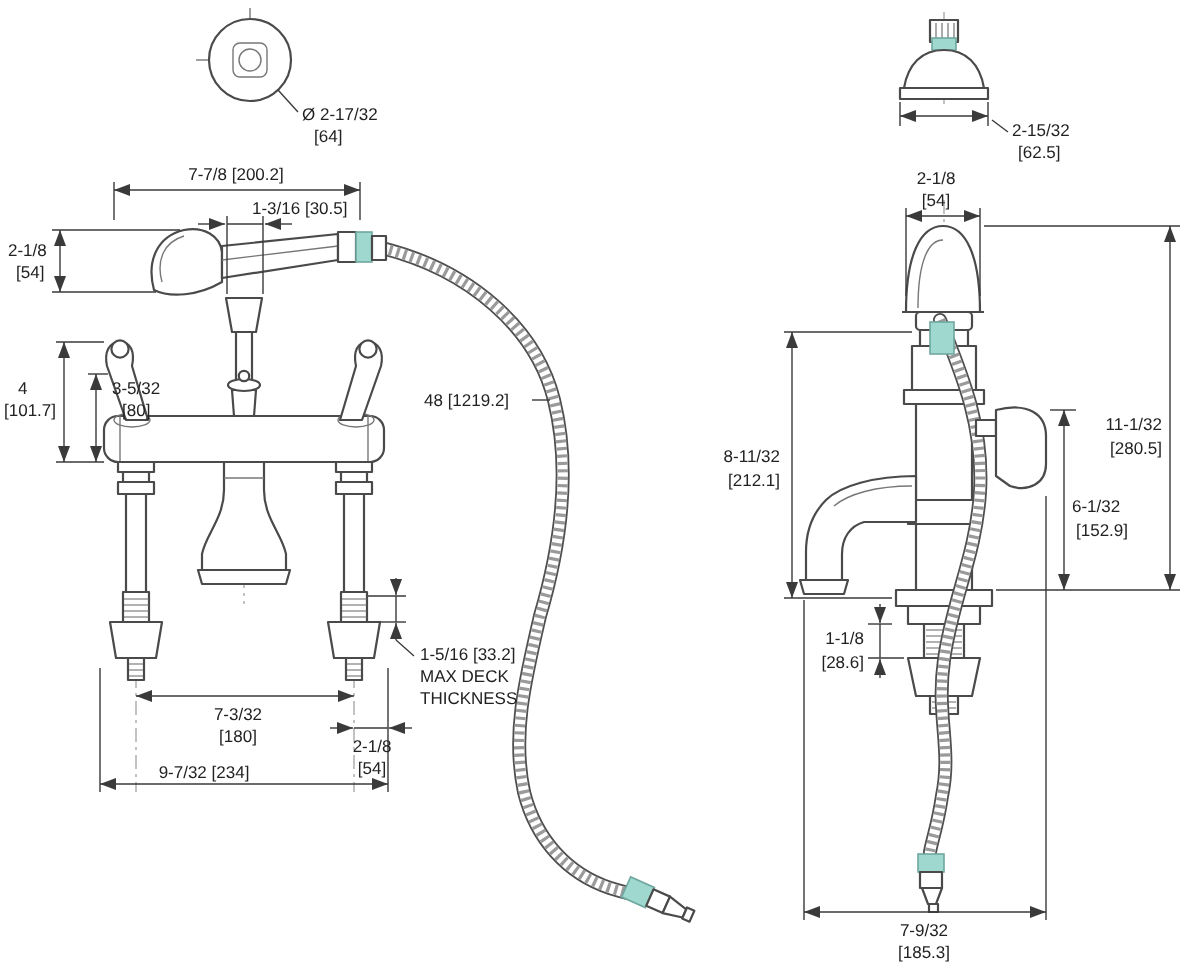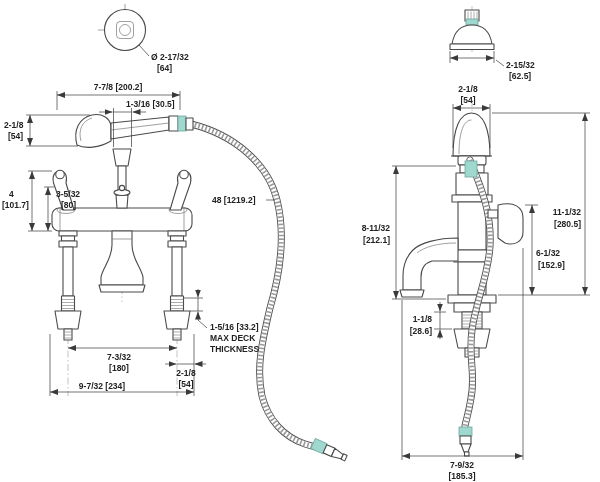--- a/index.html
+++ b/index.html
@@ -1,17 +1,17 @@
 <!DOCTYPE html>
 <html><head>
 <meta charset="utf-8">
 <style>
   html,body { margin:0; padding:0; background:#f4f4f4; }
   .stage { width:600px; height:482px; background:#ffffff; position:relative; margin:0 auto;
-           font-family:"Liberation Sans","DejaVu Sans",sans-serif;font-weight:bold; }
+           font-family:"Liberation Sans","DejaVu Sans",sans-serif; }
   svg { display:block; }
   text { font-family:"Liberation Sans","DejaVu Sans",sans-serif; font-size:8.5px; fill:#222; }
   .tm { text-anchor:middle; }
   .te { text-anchor:end; }
   .obj   { fill:#ffffff; stroke:#4a4a4a; stroke-width:1.1; stroke-linejoin:round; }
   .obj2  { fill:none; stroke:#777777; stroke-width:0.7; }
   .ext   { stroke:#3a3a3a; stroke-width:0.7; fill:none; }
   .dim   { stroke:#3a3a3a; stroke-width:0.7; fill:none; }
   .cl    { stroke:#9a9a9a; stroke-width:0.6; stroke-dasharray:7 2.5 1.5 2.5; fill:none; }
   .hatch { stroke:#666666; stroke-width:0.55; fill:none; }

